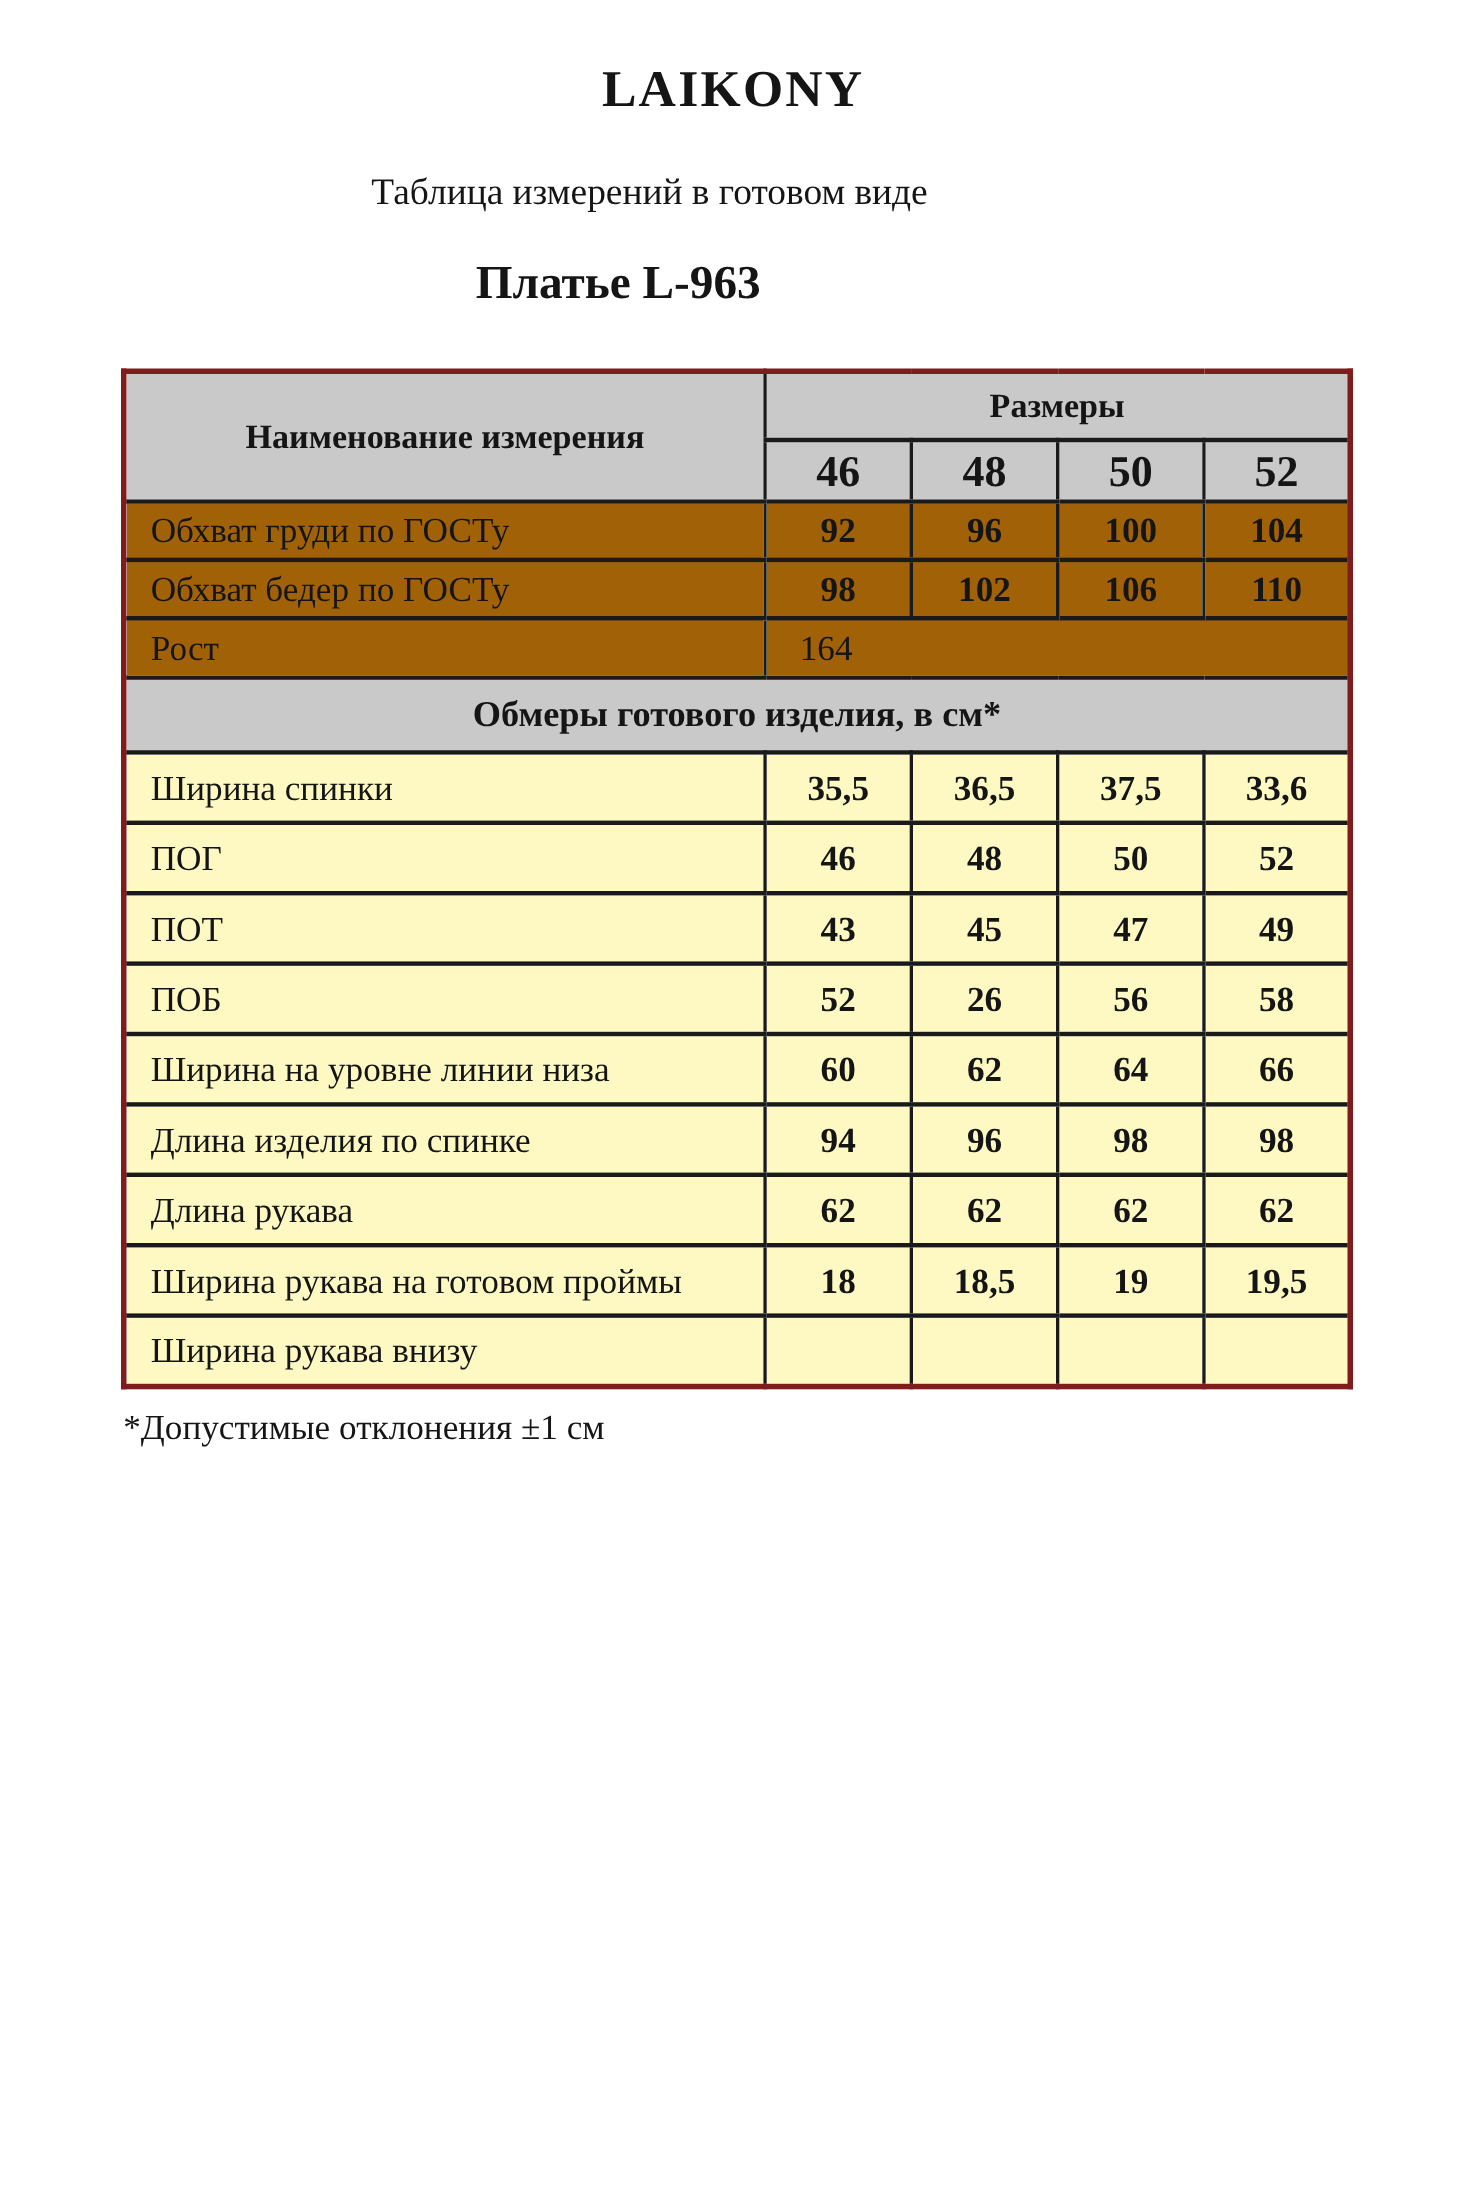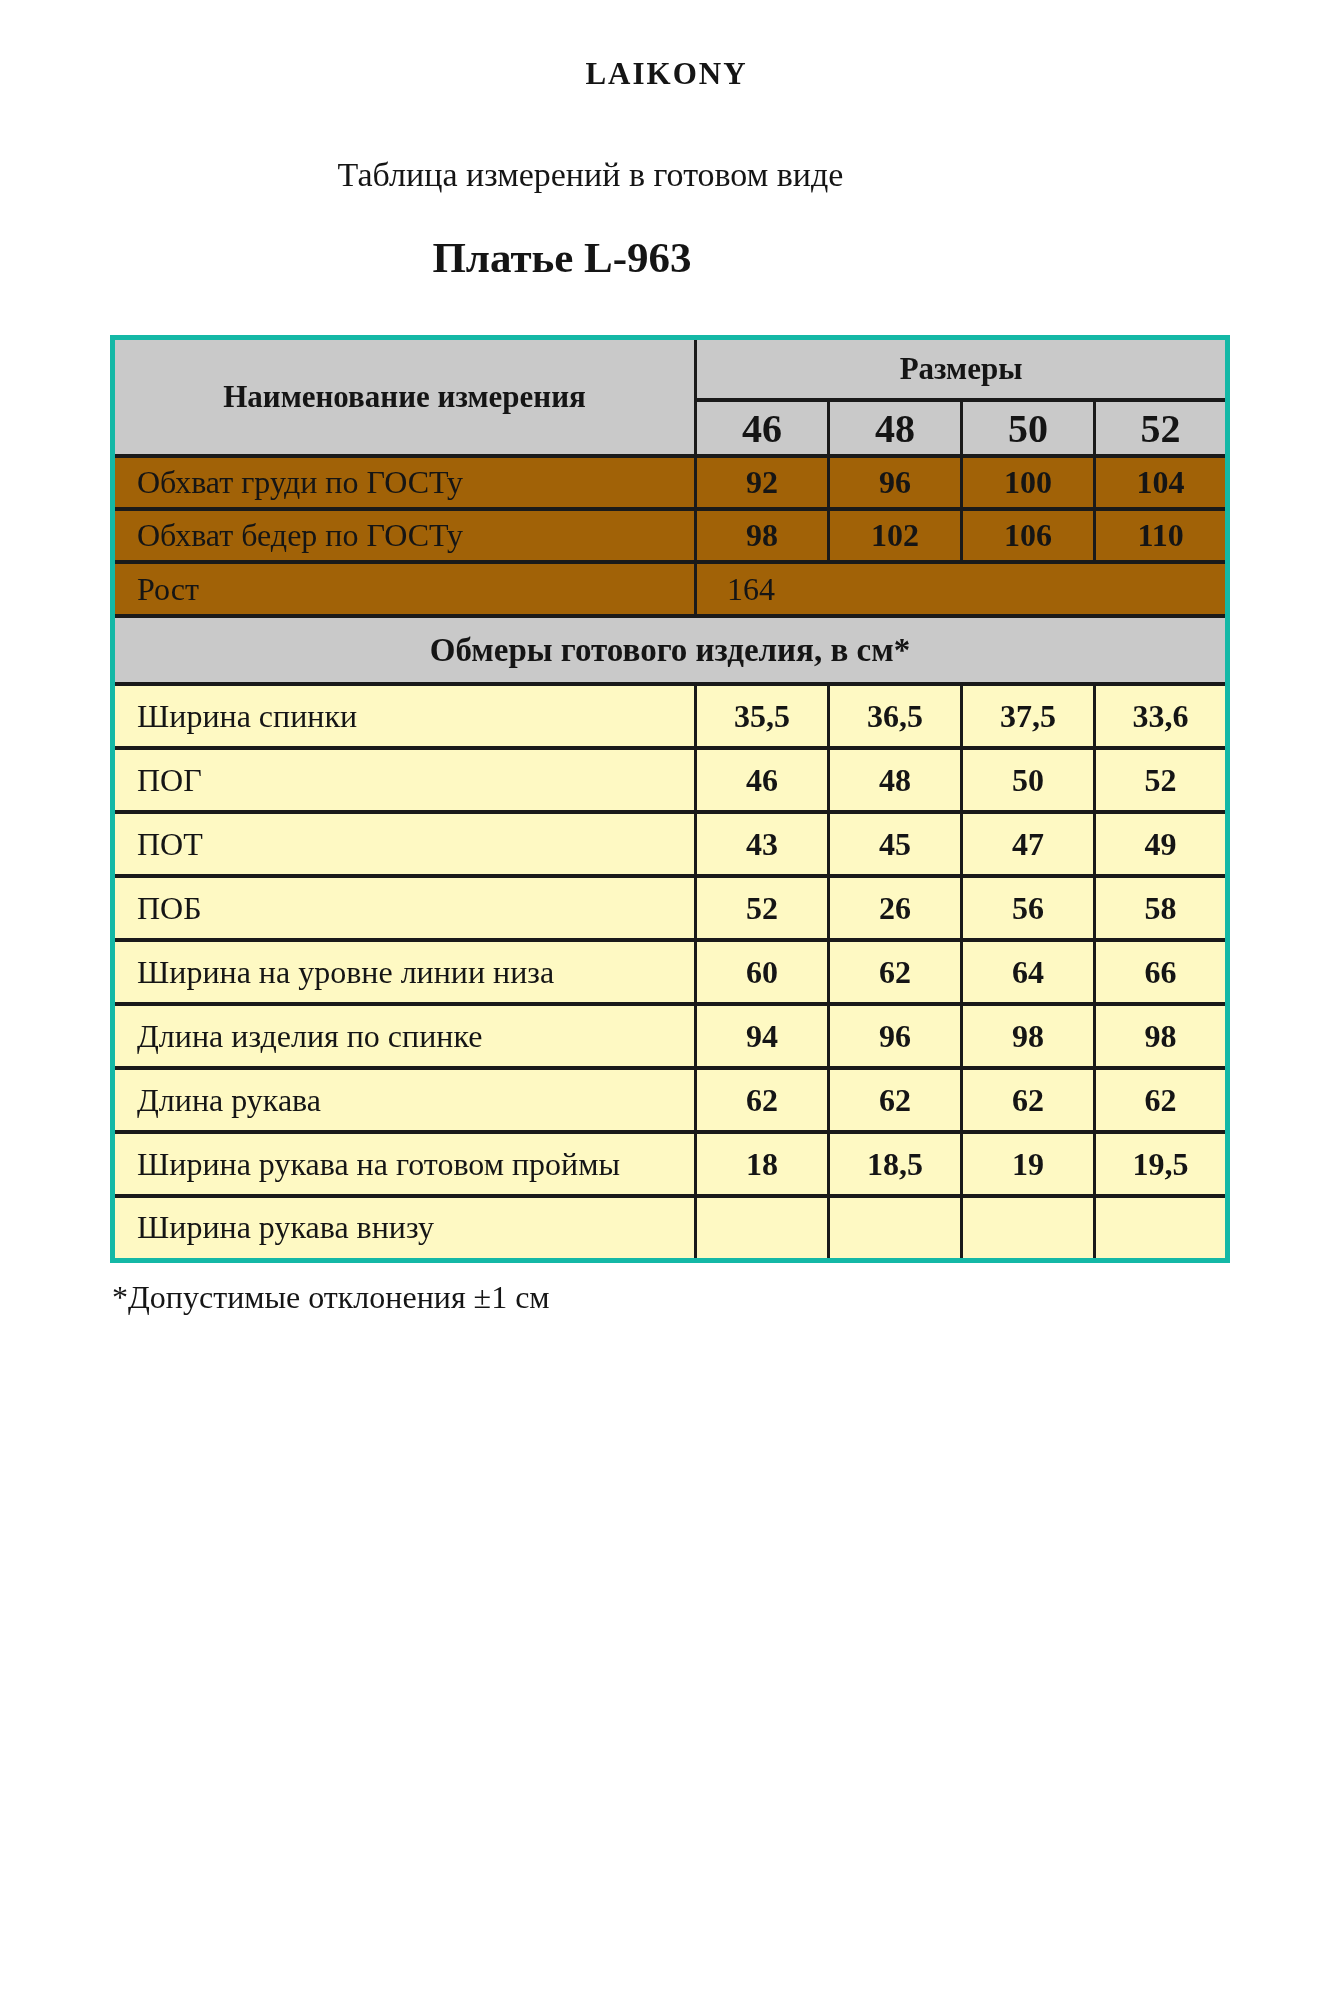--- a/index.html
+++ b/index.html
@@ -3,35 +3,35 @@
 <meta charset="utf-8">
 <style>
   html,body{margin:0;padding:0;}
   body{
     width:1333px;height:2000px;position:relative;
     background:#ffffff;color:#151515;
     font-family:"Liberation Serif", serif;
   }
   .brand{
     position:absolute;top:58px;left:0;width:1333px;
-    text-align:center;font-size:31px;font-weight:bold;
+    text-align:center;font-size:47px;font-weight:bold;
     letter-spacing:2px;line-height:1;
   }
   .subtitle{
     position:absolute;top:158px;left:0;width:1181px;
     text-align:center;font-size:34px;line-height:1;
   }
   .product{
     position:absolute;top:236px;left:0;width:1124px;
     text-align:center;font-size:43px;font-weight:bold;line-height:1;
   }
   table.size-table{
     position:absolute;top:335px;left:110px;width:1115px;
     border-collapse:collapse;table-layout:fixed;
-    border:5px solid #14b8a6;
+    border:5px solid #7f1d1d;
     font-size:32px;
   }
   td{
     border-left:3px solid #1a1a1a;border-right:3px solid #1a1a1a;
     border-top:4px solid #1a1a1a;border-bottom:4px solid #1a1a1a;
     padding:0;vertical-align:middle;overflow:hidden;
   }
   col.c-name{width:583px;}
   col.c-size{width:133px;}
   .bg-head{background:#c9c9c9;}

